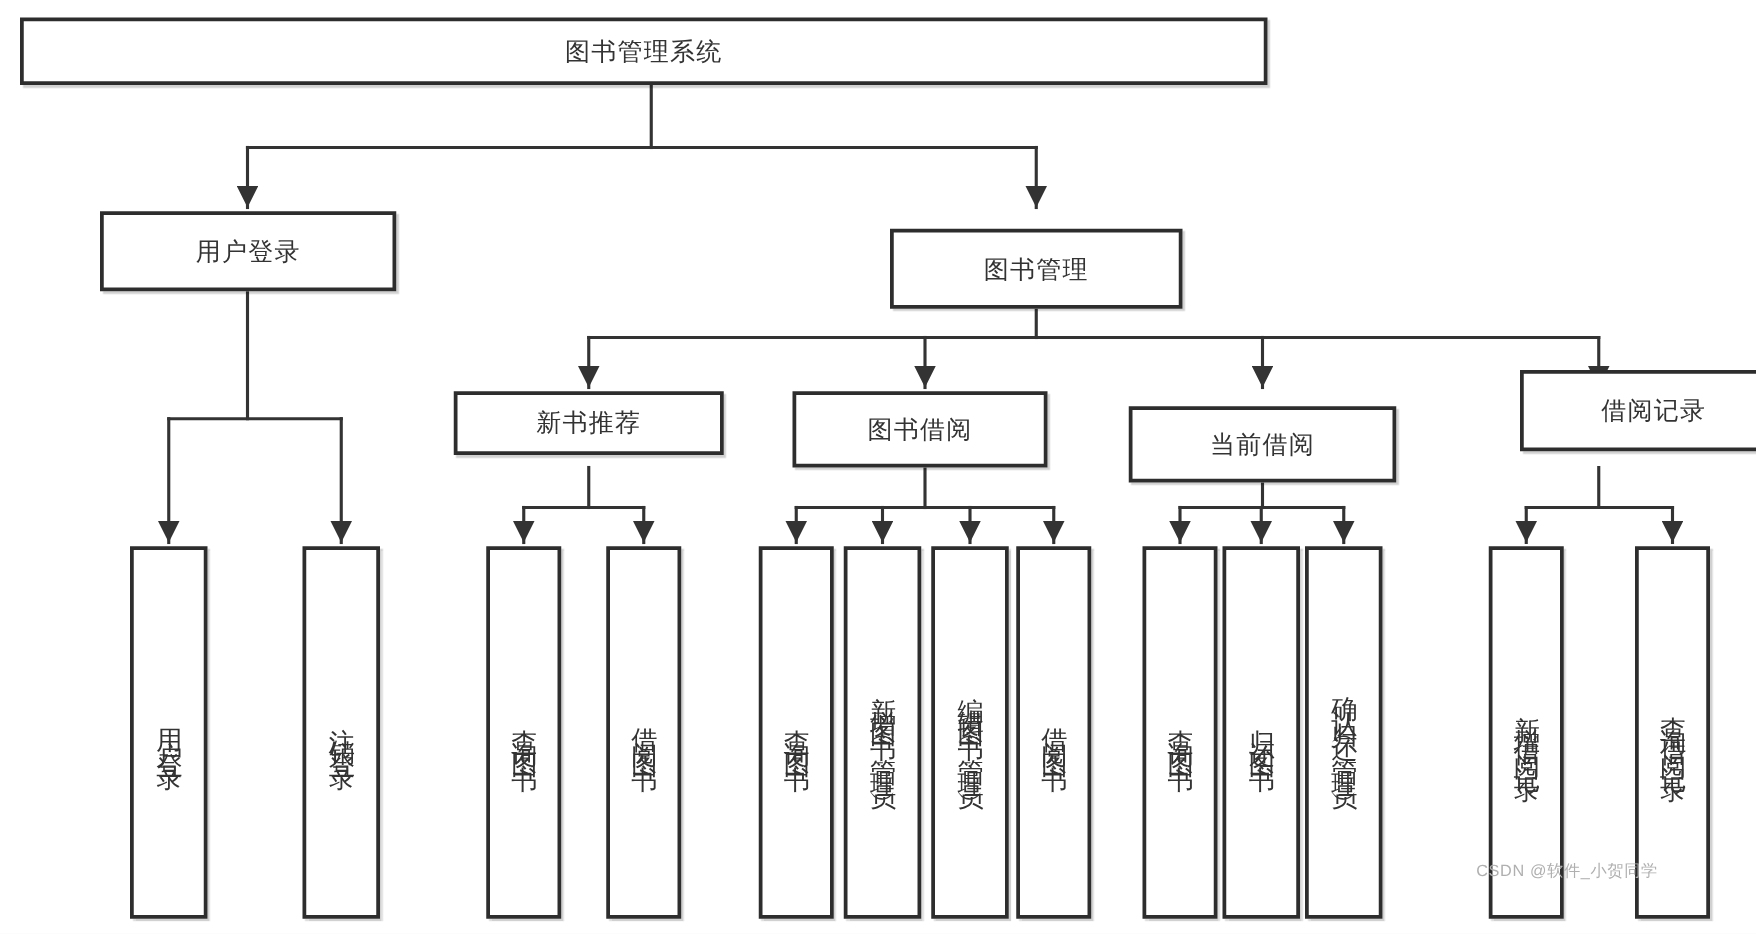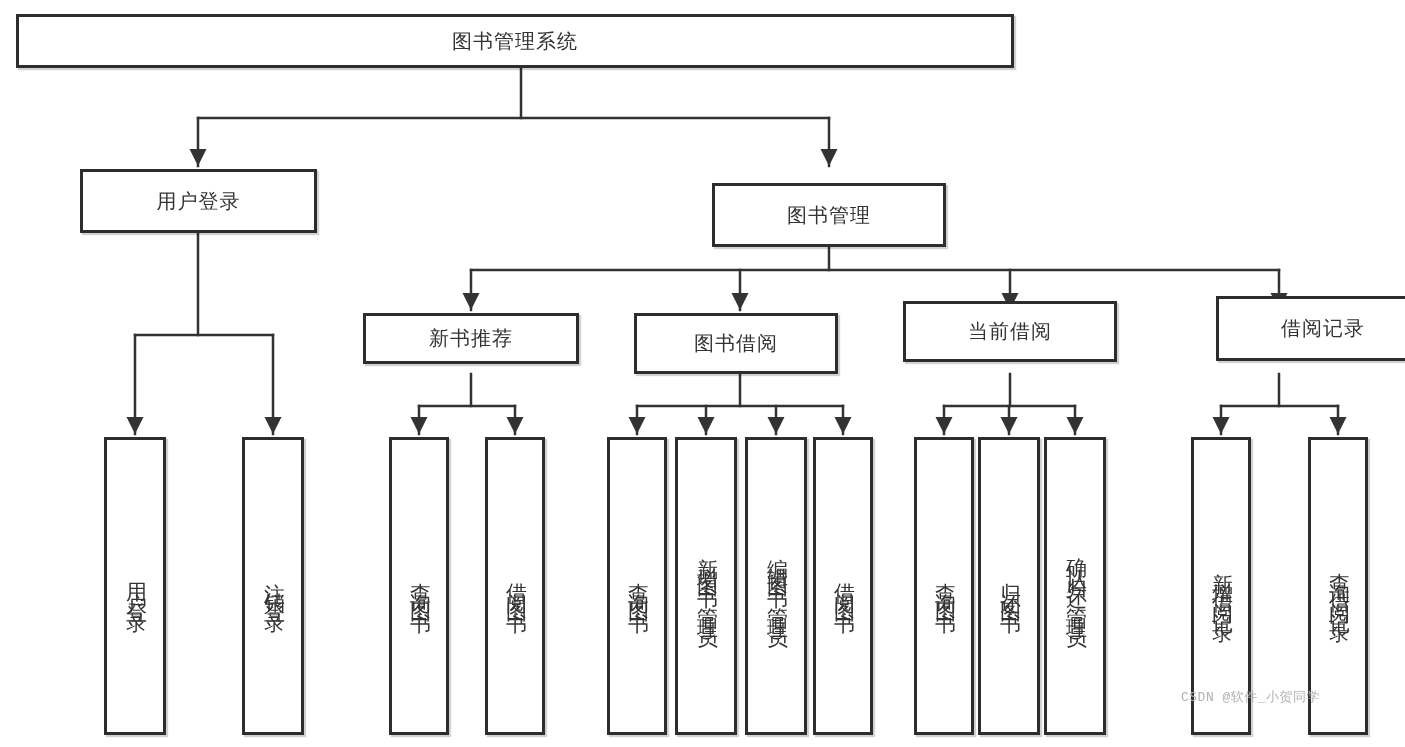--- a/index.html
+++ b/index.html
@@ -9,21 +9,21 @@
     --text: #333333;
     --watermark: #b0b0b0;
   }
   * { box-sizing: border-box; }
   html, body { margin: 0; padding: 0; background: #f6f6f6; }
   .canvas {
     position: relative;
     width: 1405px;
     height: 747px;
     background: var(--background);
-    font-family: Liberation Mono, monospace;
+    font-family: Liberation Sans, sans-serif;
     overflow: hidden;
   }
   .connector-layer {
     position: absolute;
     left: 0; top: 0;
     width: 1405px; height: 747px;
   }
   .connector-layer line {
     stroke: var(--line);
     stroke-width: 2.5;
@@ -140,21 +140,21 @@
   <div class="box" style="left:712px; top:183px; width:234px; height:64px;">
     <span class="lbl">图书管理</span>
   </div>
 
   <div class="box" style="left:363px; top:313px; width:216px; height:51px;">
     <span class="lbl">新书推荐</span>
   </div>
   <div class="box" style="left:634px; top:313px; width:204px; height:61px;">
     <span class="lbl">图书借阅</span>
   </div>
-  <div class="box" style="left:903px; top:301px; width:214px; height:61px;">
+  <div class="box" style="left:903px; top:325px; width:214px; height:61px;">
     <span class="lbl">当前借阅</span>
   </div>
   <div class="box" style="left:1172px; top:296px; width:214px; height:65px;margin-left:44px;">
     <span class="lbl">借阅记录</span>
   </div>
 
   <div class="box leaf" style="left:104px; top:437px; width:62px; height:298px;">
     <span class="lbl">用户登录</span>
   </div>
   <div class="box leaf" style="left:242px; top:437px; width:62px; height:298px;">

